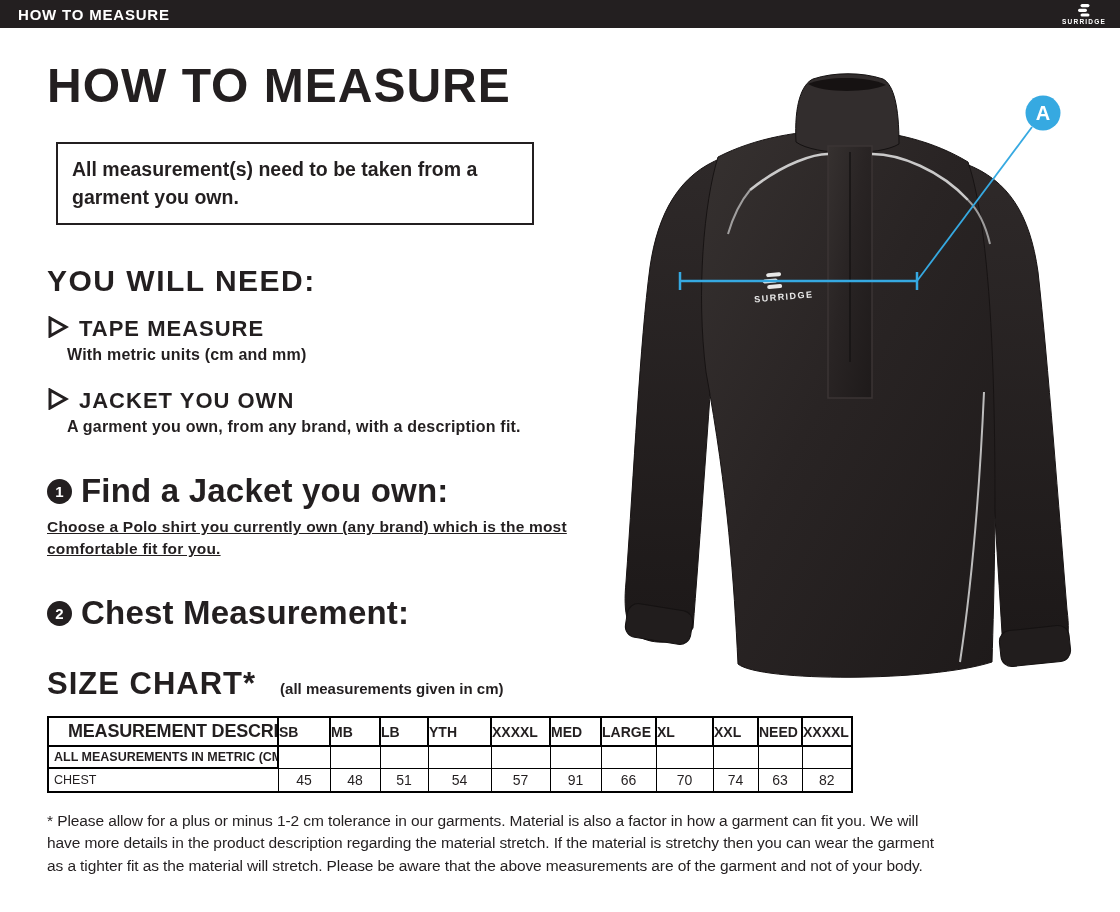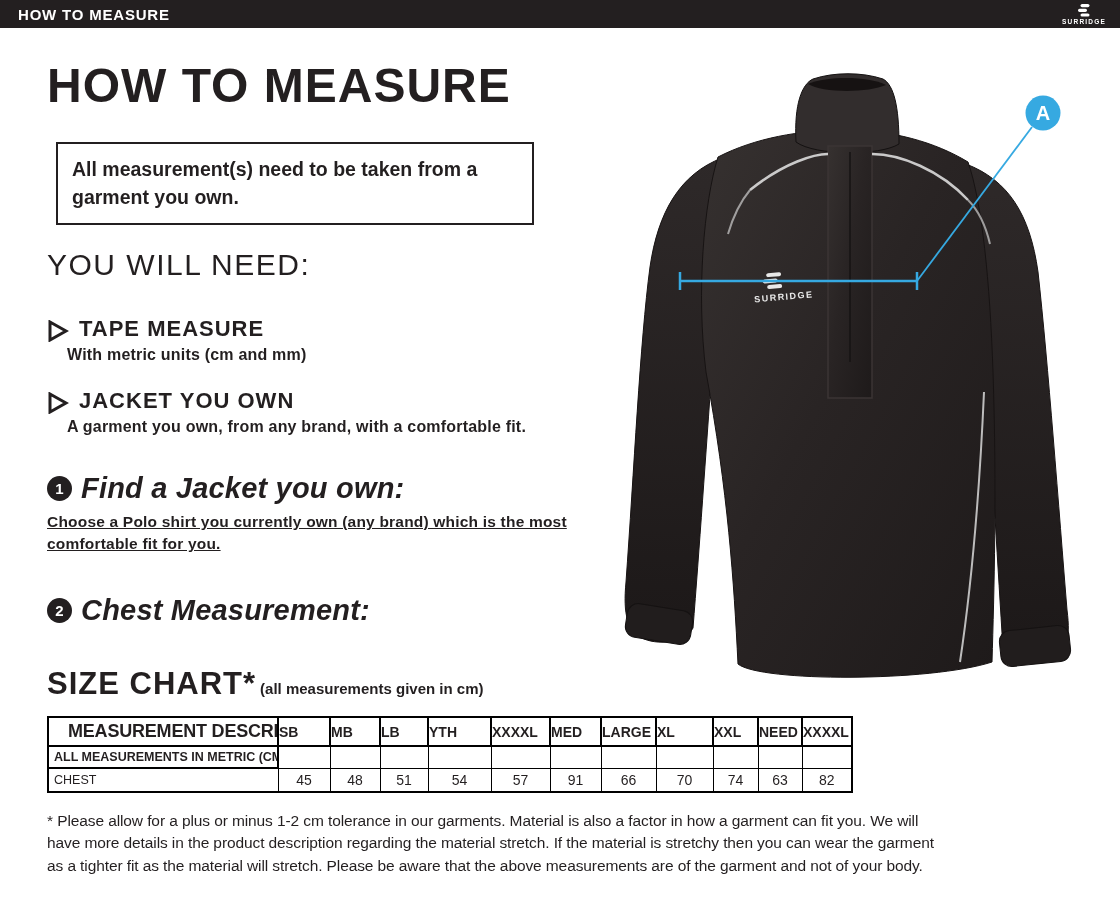--- a/index.html
+++ b/index.html
@@ -26,43 +26,43 @@
   .page-title {
     position:absolute; left:47px; top:62px;
     font-size:48px; font-weight:800; letter-spacing:1px; line-height:1;
   }
   .note-box {
     position:absolute; left:47px; top:142px; width:478px;
     border:2px solid #231f20; padding:12px 14px;
     font-size:19.5px; font-weight:bold; line-height:1.42;margin-left:9px;
   }
   .ywn-heading {
-    position:absolute; left:47px; top:248px;
-    font-size:30px; font-weight:400; letter-spacing:1.5px;
+    position:absolute; left:47px; top:264px;
+    font-size:30px; font-weight:700; letter-spacing:1.5px;
   }
   .need-item { position:absolute; left:47px; }
-  .need-title-row { display:flex; align-items:flex-end; gap:10px; }
+  .need-title-row { display:flex; align-items:flex-start; gap:10px; }
   .need-title { font-size:22px; font-weight:800; letter-spacing:1px; }
   .need-desc { font-size:16px; font-weight:bold; margin-top:4px; letter-spacing:.2px;margin-left:20px; }
   .tri-icon { display:block; }
   .step { position:absolute; left:47px; }
   .step-title-row { display:flex; align-items:center; gap:9px; }
   .step-num {
     width:25px; height:25px; border-radius:50%; background:#231f20;
     color:#fff; font-size:15px; font-weight:bold; text-align:center;
     line-height:25px; flex:0 0 25px;
   }
-  .step-title { font-size:29px; font-weight:800; letter-spacing:.2px;font-style:italic; }
+  .step-title { font-size:33px; font-weight:800; letter-spacing:.2px; }
   .step-desc {
     font-size:15.5px; font-weight:bold; line-height:1.45;
     margin-top:6px; width:550px; letter-spacing:.2px;text-decoration:underline;
   }
   .sc-heading-row {
     position:absolute; left:47px; top:666px;
-    display:flex; align-items:baseline; gap:4px;
+    display:flex; align-items:baseline; gap:24px;
   }
   .sc-heading { font-size:31px; font-weight:800; letter-spacing:1px; }
   .sc-sub { font-size:15px; font-weight:bold; }
   .size-table {
     position:absolute; left:47px; top:716px;
     border-collapse:collapse; table-layout:fixed; width:804px;
     border:2px solid #000;
   }
   .size-table th, .size-table td {
     border:1px solid #000; overflow:hidden; white-space:nowrap;
@@ -121,21 +121,21 @@
   <div class="need-desc">With metric units (cm and mm)</div>
 </div>
 
 <div class="need-item" style="top:388px;">
   <div class="need-title-row">
     <svg class="tri-icon" width="22" height="22" viewBox="0 0 22 22">
       <polygon points="3,2 19,11 3,20" fill="#fff" stroke="#231f20" stroke-width="3" stroke-linejoin="miter"></polygon>
     </svg>
     <span class="need-title">JACKET YOU OWN</span>
   </div>
-  <div class="need-desc">A garment you own, from any brand, with a comfortable fit.</div>
+  <div class="need-desc">A garment you own, from any brand, with a description fit.</div>
 </div>
 
 <div class="step" style="top:472px;">
   <div class="step-title-row">
     <span class="step-num">1</span>
     <span class="step-title">Find a Jacket you own:</span>
   </div>
   <div class="step-desc">Choose a Polo shirt you currently own (any brand) which is the most comfortable fit for you.</div>
 </div>
 

